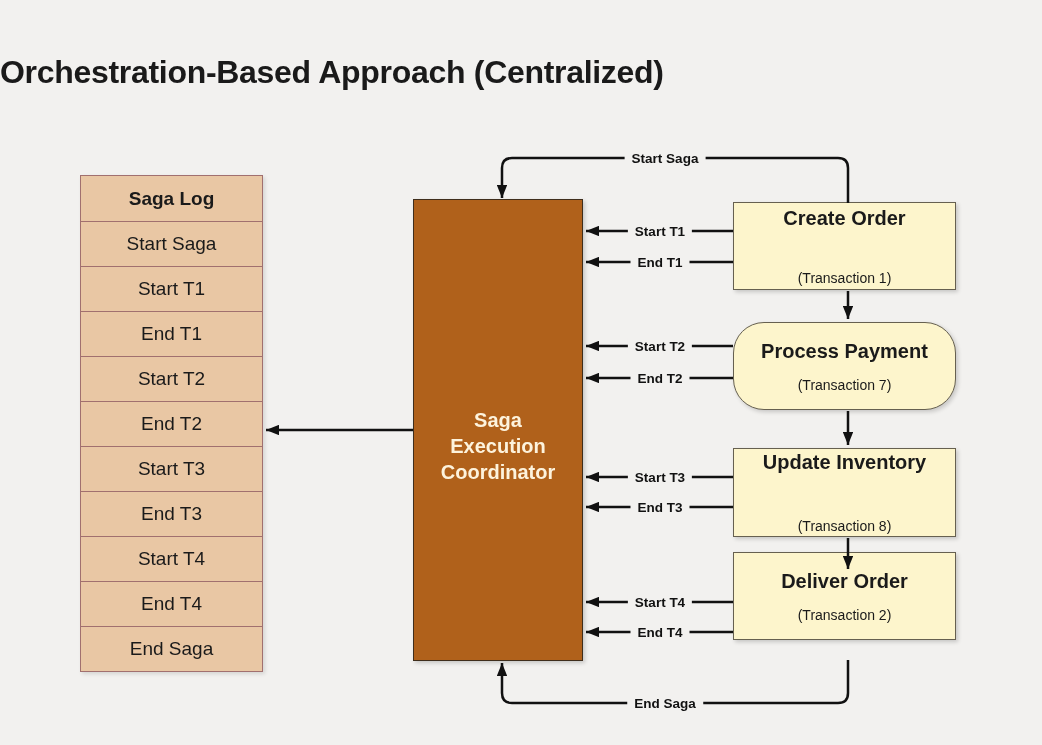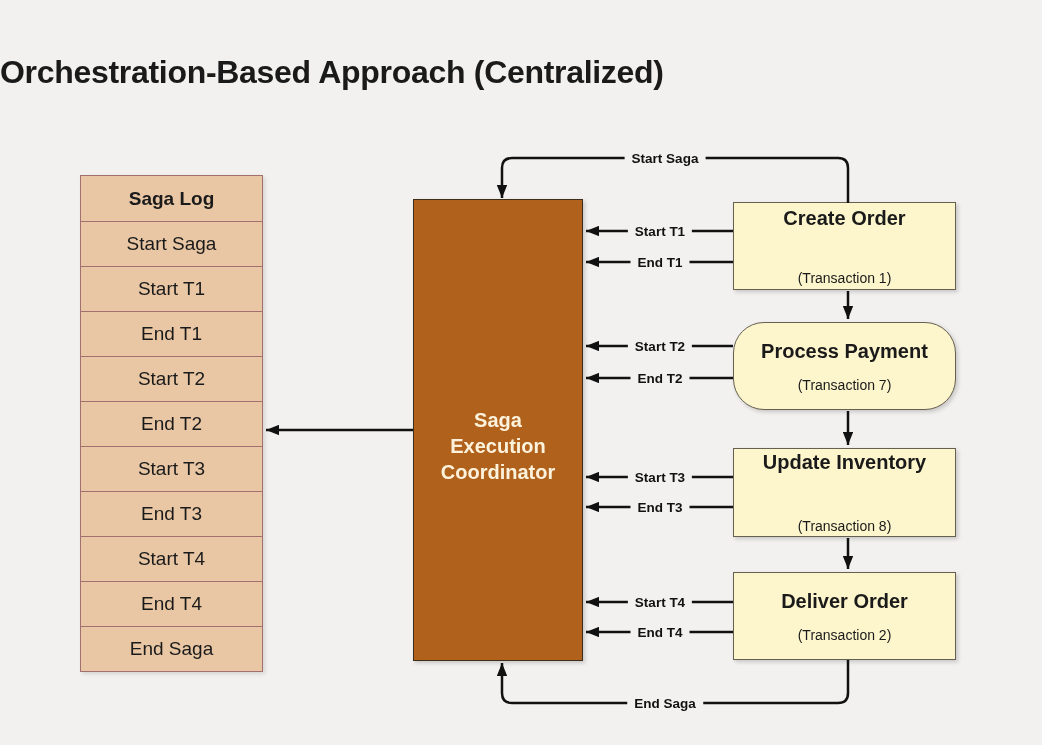--- a/index.html
+++ b/index.html
@@ -38,21 +38,21 @@
     display:block;width:125px;text-align:center;
     color:#fdf3dd;font-size:20px;font-weight:700;line-height:1.3;margin-top:32px;
   }
   
   .service{
     position:absolute;left:733px;width:223px;height:88px;
     background:#fdf5cc;border:1.5px solid #666050;box-sizing:border-box;
     display:flex;flex-direction:column;align-items:center;justify-content:center;
     box-shadow:2px 2px 4px rgba(0,0,0,0.18);
   }
-  #svc0{top:202px;gap:26px;} #svc1{top:322px;border-radius:31px;} #svc2{top:448px;height:89px;gap:30px;} #svc3{top:572px;}
+  #svc0{top:202px;gap:26px;} #svc1{top:322px;border-radius:31px;} #svc2{top:448px;height:89px;gap:30px;} #svc3{top:552px;}
   .svc-title{font-size:20px;font-weight:700;line-height:1.1;}
   .svc-sub{font-size:14px;margin-top:15px;}
   
   .arrows{position:absolute;left:0;top:0;width:1042px;height:745px;pointer-events:none;}
   .arrows path{stroke:#111111;stroke-width:2.5;fill:none;}
   
   .msg{
     position:absolute;transform:translate(-50%,-50%);
     background:#f2f1ef;padding:0 7px;white-space:nowrap;
     font-size:13.5px;font-weight:700;color:#111;

